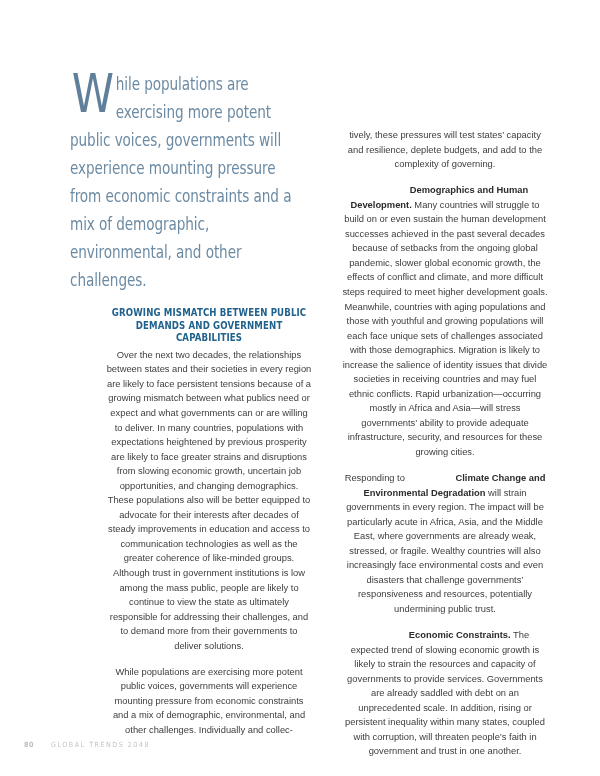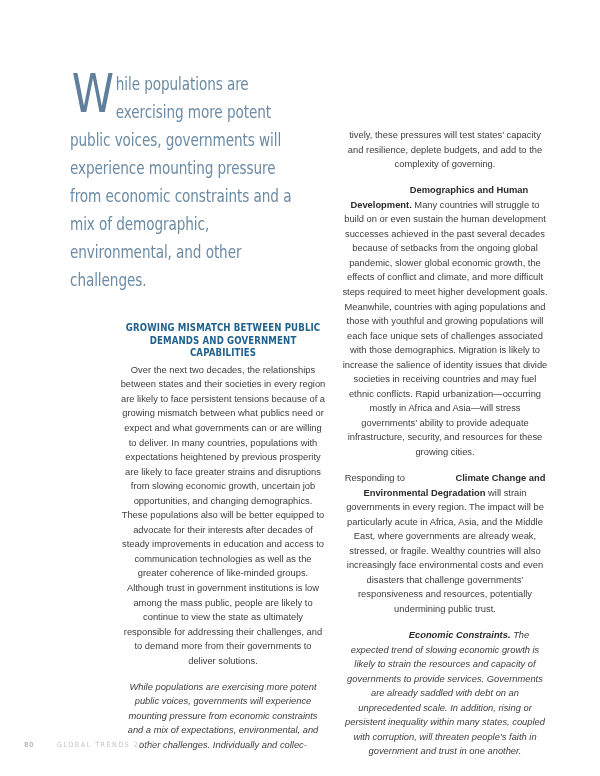--- a/index.html
+++ b/index.html
@@ -57,56 +57,56 @@
 
   
   .col {
     position: absolute;
     width: 206px;
     font-size: 9.35px;
     line-height: 14.55px;
     color: #3d3d3f;
     text-align: center;
   }
-  .col-left  { left: 120px; top: 306px; margin-top: 15px; }
+  .col-left  { left: 106px; top: 306px; }
   .col-right { left: 342px; top: 128px; }
 
   .section-head {
     color: #1f6punt;
     color: #20628d;
     font-weight: bold;
     font-size: 10.4px;
     line-height: 12.6px;
     letter-spacing: 0.15px;
     text-transform: uppercase;
     font-family: "DejaVu Sans Condensed", "Liberation Sans Narrow", "Liberation Sans", sans-serif;
     font-stretch: condensed;
     margin: 0 0 4px 0;
     transform: scaleX(0.92);
     transform-origin: left top;
     width: 224px;
   }
   p.body {
     margin: 0 0 11.5px 0;
   }
-  p.body:last-child { margin-bottom: 0; font-style: italic; }
+  p.body:last-child { margin-bottom: 0; }
   .runin {
     font-weight: bold;
     color: #2b2b2d;
     margin-left: 48px;
   }
 
   
   .footer {
     position: absolute;
     left: 24px;
     top: 740px;
     display: flex;
     align-items: baseline;
-    gap: 23px;
+    gap: 17px;
     color: #c3c4c6;
     font-size: 7.1px;
     letter-spacing: 1.5px;
     font-family: "DejaVu Sans Condensed", "Liberation Sans Narrow", "Liberation Sans", sans-serif;
   }
   .footer .pnum {
     font-weight: bold;
     letter-spacing: 0.6px;
     color: #bdbec0;
   }
@@ -119,21 +119,21 @@
   <div class="pullquote">
     <span class="dropcap">W</span>
     <span class="qtext">hile populations are</span>
     <span class="indented">exercising more potent</span>
     <span class="qtext">public voices, governments will experience mounting pressure from economic constraints and a mix of demographic, environmental, and other challenges.</span>
   </div>
 
   <div class="col col-left">
     <h2 class="section-head">GROWING MISMATCH BETWEEN PUBLIC DEMANDS AND GOVERNMENT CAPABILITIES</h2>
     <p class="body">Over the next two decades, the relationships between states and their societies in every region are likely to face persistent tensions because of a growing mismatch between what publics need or expect and what governments can or are willing to deliver. In many countries, populations with expectations heightened by previous prosperity are likely to face greater strains and disruptions from slowing economic growth, uncertain job opportunities, and changing demographics. These populations also will be better equipped to advocate for their interests after decades of steady improvements in education and access to communication technologies as well as the greater coherence of like-minded groups. Although trust in government institutions is low among the mass public, people are likely to continue to view the state as ultimately responsible for addressing their challenges, and to demand more from their governments to deliver solutions.</p>
-    <p class="body">While populations are exercising more potent public voices, governments will experience mounting pressure from economic constraints and a mix of expectations, environmental, and other challenges. Individually and collec-</p>
+    <p class="body">While populations are exercising more potent public voices, governments will experience mounting pressure from economic constraints and a mix of demographic, environmental, and other challenges. Individually and collec-</p>
   </div>
 
   <div class="col col-right">
     <p class="body">
       <span>tively, these pressures will test states’ capacity and resilience, deplete budgets, and add to the complexity of governing.</span>
     </p>
     <p class="body">
       <span class="runin">Demographics and Human Development.</span><span> Many countries will struggle to build on or even sustain the human development successes achieved in the past several decades because of setbacks from the ongoing global pandemic, slower global economic growth, the effects of conflict and climate, and more difficult steps required to meet higher development goals. Meanwhile, countries with aging populations and those with youthful and growing populations will each face unique sets of challenges associated with those demographics. Migration is likely to increase the salience of identity issues that divide societies in receiving countries and may fuel ethnic conflicts. Rapid urbanization—occurring mostly in Africa and Asia—will stress governments’ ability to provide adequate infrastructure, security, and resources for these growing cities.</span>
     </p>
     <p class="body">

